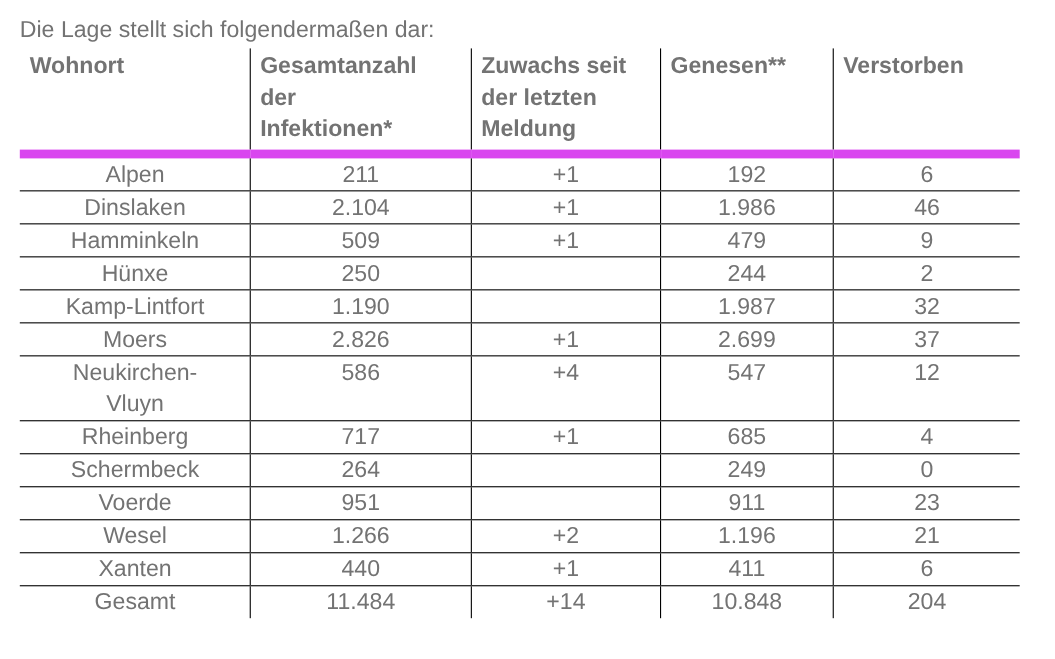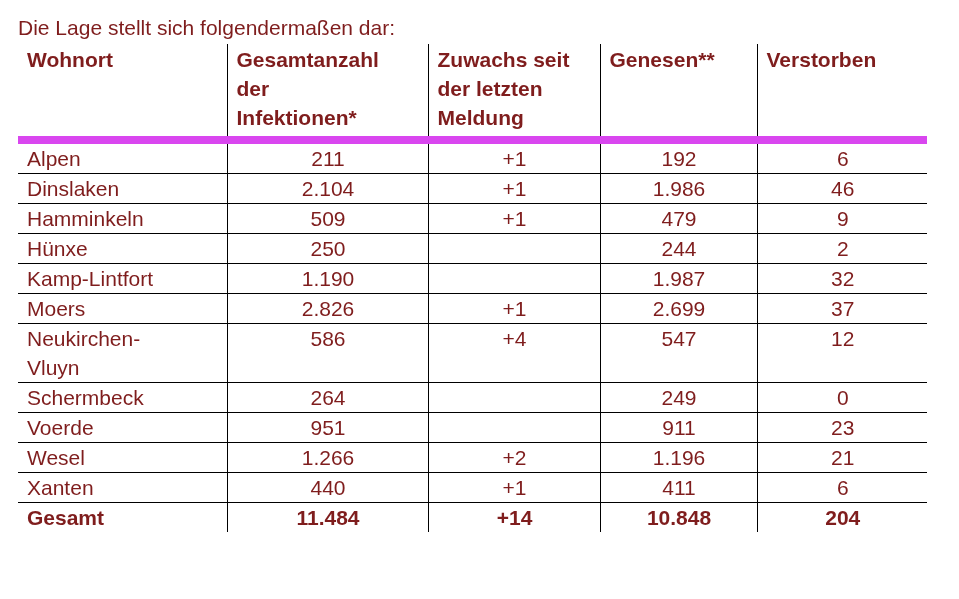--- a/index.html
+++ b/index.html
@@ -5,21 +5,21 @@
   html, body {
     margin: 0;
     padding: 0;
     background: #ffffff;
   }
   .page {
     position: relative;
     width: 959px;
     height: 599px;
     background: #ffffff;
-    color: #7f1d1d;
+    color: #737373;
     font-family: "Liberation Sans", sans-serif;
     overflow: hidden;
   }
   .intro {
     position: absolute;
     left: 18px;
     top: 16px;
     font-size: 21px;
     line-height: 24px;
     white-space: nowrap;
@@ -51,25 +51,25 @@
   th + th { border-left: 1.5px solid #000000; }
 
   td {
     vertical-align: top;
     padding: 0 8px 0 9px;
     line-height: 29px;
   }
   td + td { border-left: 1.5px solid #000000; }
   tbody tr td { border-bottom: 1.5px solid #000000; }
 
-  td.name { text-align: left; white-space: pre-line; }
+  td.name { text-align: center; white-space: pre-line; }
   td.num  { text-align: center; }
 
   tr.total-row td {
-    font-weight: bold;
+    font-weight: normal;
     border-bottom: none;
   }
 </style>
 </head>
 <body>
 
 <div class="page">
 
   <div class="intro">Die Lage stellt sich folgendermaßen dar:</div>
 
@@ -140,20 +140,27 @@
         </tr>
         <tr>
           <td class="name">Neukirchen-
 Vluyn</td>
           <td class="num">586</td>
           <td class="num">+4</td>
           <td class="num">547</td>
           <td class="num">12</td>
         </tr>
         <tr>
+          <td class="name">Rheinberg</td>
+          <td class="num">717</td>
+          <td class="num">+1</td>
+          <td class="num">685</td>
+          <td class="num">4</td>
+        </tr>
+        <tr>
           <td class="name">Schermbeck</td>
           <td class="num">264</td>
           <td class="num"></td>
           <td class="num">249</td>
           <td class="num">0</td>
         </tr>
         <tr>
           <td class="name">Voerde</td>
           <td class="num">951</td>
           <td class="num"></td>

